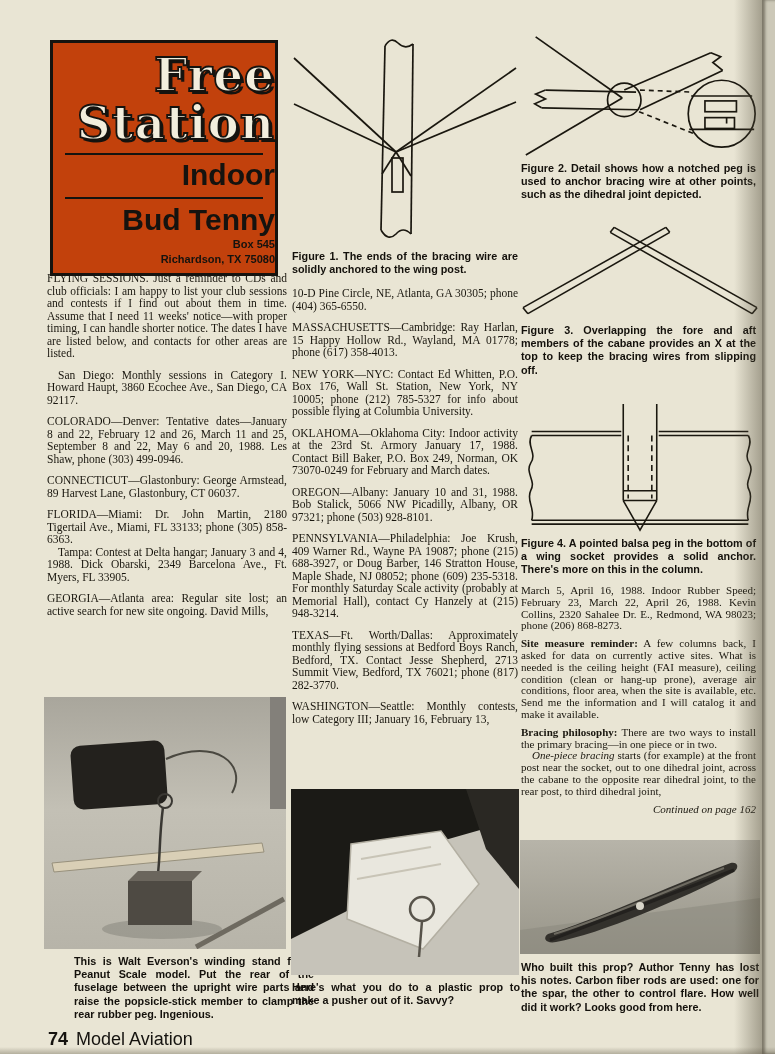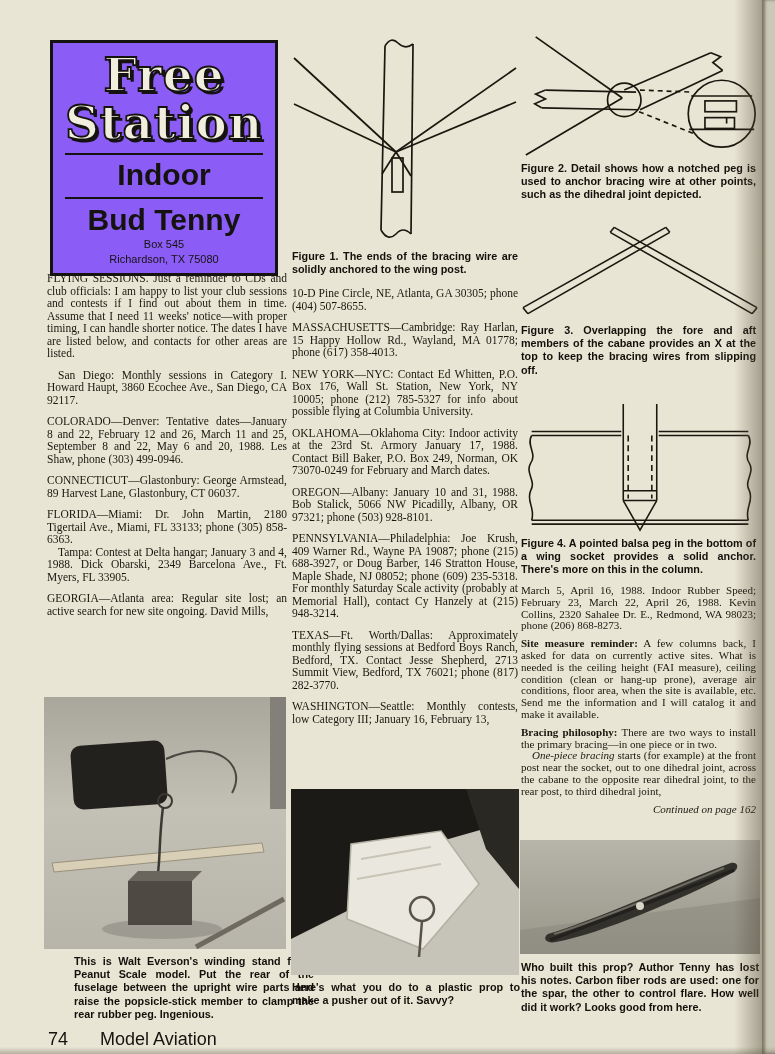--- a/index.html
+++ b/index.html
@@ -7,41 +7,41 @@
   .page {
     position:relative; width:775px; height:1054px;
     background:#e9e5d4;
     font-family:"Liberation Serif", serif;
     color:#17140f; overflow:hidden;
     margin:0 auto;
   }
   
   .masthead {
     position:absolute; left:50px; top:40px; width:228px; height:236px;
-    border:3px solid #15130f; background:#8b5cf6; text-align:center;
+    border:3px solid #15130f; background:#c2410c; text-align:right;
     padding-top:8px;
   }
   .mast-title {
     font-family:"DejaVu Serif", serif; font-weight:bold;
     font-size:47px; line-height:1.02; color:#f2eedd;
     -webkit-text-stroke:1.8px #15130f;
     text-shadow:3px 3px 0 #15130f;
     letter-spacing:1px;
   }
   .mast-rule { border-top:2px solid #15130f; margin:6px 12px 0; }
   .mast-section {
     font-family:"Liberation Sans", sans-serif; font-weight:bold;
     font-size:30px; line-height:1.1; margin-top:3px; color:#15130f;
   }
   .mast-author {
     font-family:"Liberation Sans", sans-serif; font-weight:bold;
     font-size:30px; line-height:1.1; margin-top:4px; color:#15130f;
   }
   .mast-address {
-    font-family:"Liberation Sans", sans-serif; font-weight:normal;
+    font-family:"Liberation Sans", sans-serif; font-weight:bold;
     font-size:11px; line-height:1.2; margin-top:2px; color:#15130f;
   }
   
   .col {
     position:absolute; text-align:justify;
     font-size:11.5px; line-height:12.5px; color:#1a170f;
   }
   .col p { margin:0 0 9px; }
   .col p.tight { margin-bottom:0; }
   .col p.indent { text-indent:11px; }
@@ -59,21 +59,21 @@
   
   .fig { position:absolute; }
   .fig svg { display:block; width:100%; height:100%; }
   .photo { position:absolute; overflow:hidden; background:#b3b0a5; }
   .photo svg { display:block; width:100%; height:100%; }
   
   .footer {
     position:absolute; left:48px; top:1029px;
     font-family:"Liberation Sans", sans-serif; font-size:18px; color:#15130f;
   }
-  .footer .num { font-weight:normal; margin-right:32px; }
+  .footer .num { font-weight:bold; margin-right:8px; }
   
   .right-shade {
     position:absolute; top:0; right:13px; width:28px; height:100%;
     background:linear-gradient(to right, rgba(96,90,70,0), rgba(80,74,56,0.45));
     pointer-events:none;
   }
   .page-edge {
     position:absolute; top:0; right:0; width:13px; height:100%;
     background:#ccc8b8; box-shadow:inset 3px 0 3px rgba(60,55,40,0.55);
     pointer-events:none;
@@ -145,21 +145,21 @@
       <path d="M93,14 Q99,4 106,11 Q113,18 121,12"></path>
       <path d="M89,198 Q96,210 104,202 Q111,194 119,202"></path>
       <path d="M104,120 L90,142"></path>
       <path d="M104,120 L119,144"></path>
       <rect x="100" y="126" width="11" height="34"></rect>
     </svg>
   </div>
   <div class="caption" style="left:292px; top:250px; width:226px;">Figure 1. The ends of the bracing wire are solidly anchored to the wing post.</div>
 
   <div class="col" style="left:292px; top:287px; width:226px;">
-    <p class="para">10-D Pine Circle, NE, Atlanta, GA 30305; phone (404) 507-8655.</p>
+    <p class="para">10-D Pine Circle, NE, Atlanta, GA 30305; phone (404) 365-6550.</p>
     <p class="para">MASSACHUSETTS—Cambridge: Ray Harlan, 15 Happy Hollow Rd., Wayland, MA 01778; phone (617) 358-4013.</p>
     <p class="para">NEW YORK—NYC: Contact Ed Whitten, P.O. Box 176, Wall St. Station, New York, NY 10005; phone (212) 785-5327 for info about possible flying at Columbia University.</p>
     <p class="para">OKLAHOMA—Oklahoma City: Indoor activity at the 23rd St. Armory January 17, 1988. Contact Bill Baker, P.O. Box 249, Norman, OK 73070-0249 for February and March dates.</p>
     <p class="para">OREGON—Albany: January 10 and 31, 1988. Bob Stalick, 5066 NW Picadilly, Albany, OR 97321; phone (503) 928-8101.</p>
     <p class="para">PENNSYLVANIA—Philadelphia: Joe Krush, 409 Warner Rd., Wayne PA 19087; phone (215) 688-3927, or Doug Barber, 146 Stratton House, Maple Shade, NJ 08052; phone (609) 235-5318. For monthly Saturday Scale activity (probably at Memorial Hall), contact Cy Hanzely at (215) 948-3214.</p>
     <p class="para">TEXAS—Ft. Worth/Dallas: Approximately monthly flying sessions at Bedford Boys Ranch, Bedford, TX. Contact Jesse Shepherd, 2713 Summit View, Bedford, TX 76021; phone (817) 282-3770.</p>
     <p class="para">WASHINGTON—Seattle: Monthly contests, low Category III; January 16, February 13,</p>
   </div>
 
   <div class="photo" style="left:291px; top:789px; width:228px; height:186px;">

